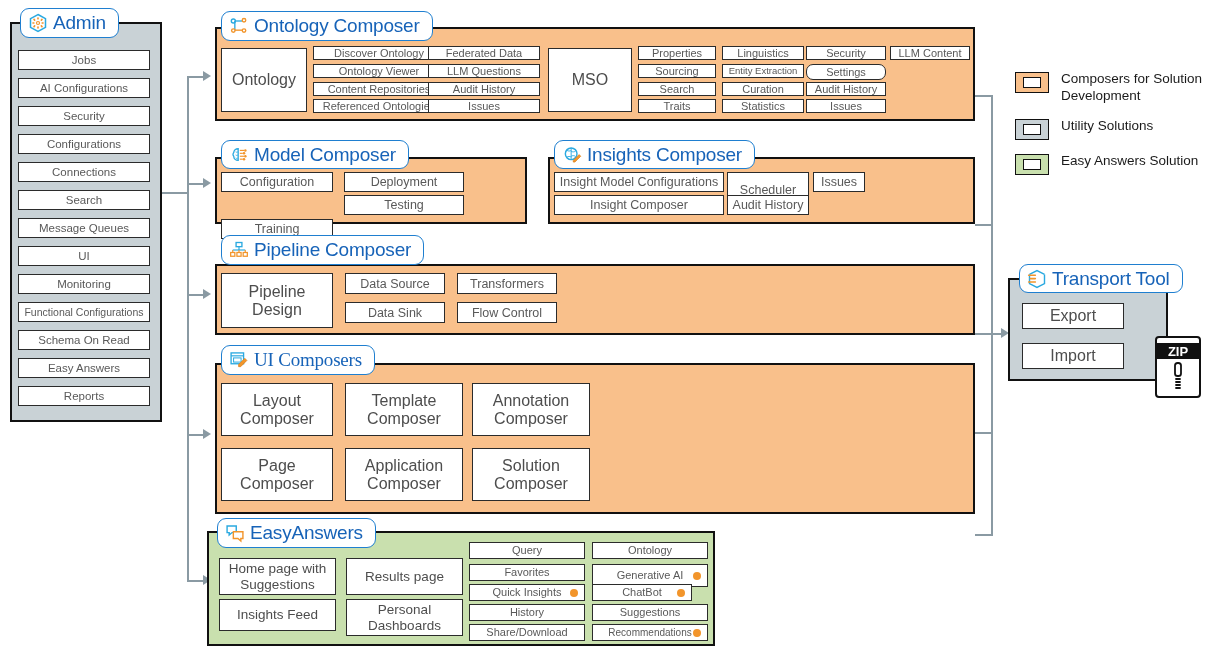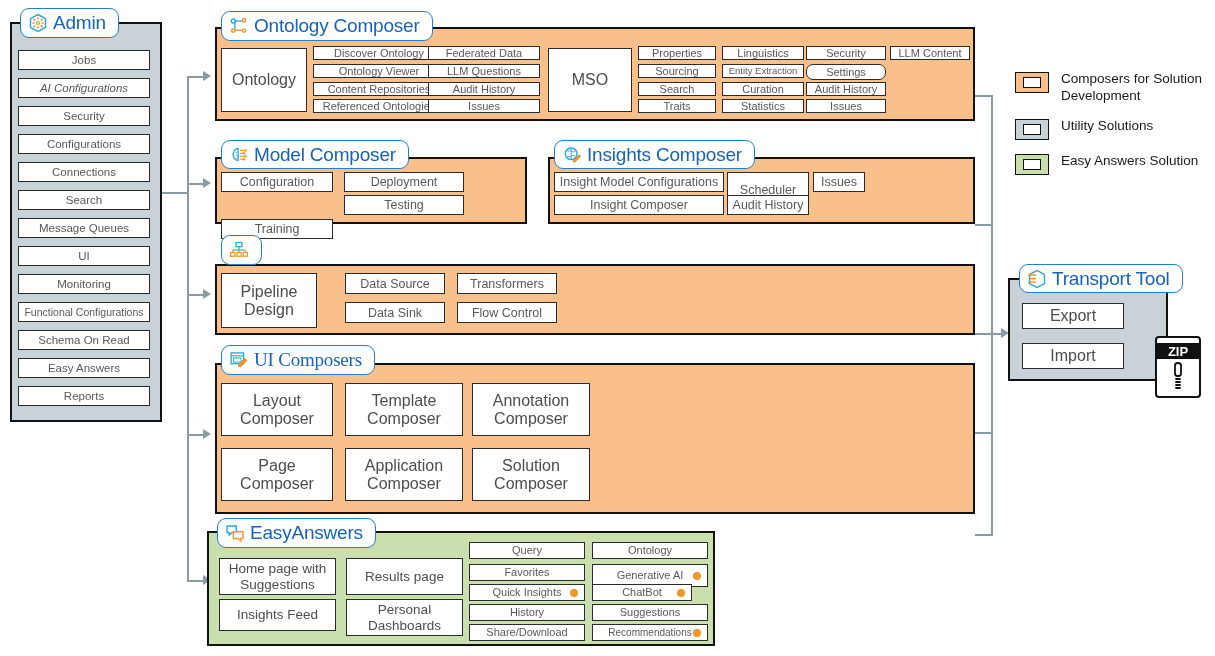--- a/index.html
+++ b/index.html
@@ -133,21 +133,21 @@
           <rect x="15.4" y="6.6" width="2" height="3" rx="1" transform="rotate(45 16.4 8.1)"></rect>
           <rect x="6.6" y="14.4" width="2" height="3" rx="1" transform="rotate(45 7.6 15.9)"></rect>
         </g>
         <circle cx="12" cy="12" r="1.1" fill="#fff"></circle>
       </svg>
     </span>
     <span>Admin</span>
   </div>
 
   <div class="sb-item" style="top:50px;">Jobs</div>
-  <div class="sb-item" style="top:78px;font-style:italic;">AI Configurations</div>
+  <div class="sb-item" style="top:78px;">AI Configurations</div>
   <div class="sb-item" style="top:106px;">Security</div>
   <div class="sb-item" style="top:134px;">Configurations</div>
   <div class="sb-item" style="top:162px;">Connections</div>
   <div class="sb-item" style="top:190px;">Search</div>
   <div class="sb-item" style="top:218px;">Message Queues</div>
   <div class="sb-item" style="top:246px;">UI</div>
   <div class="sb-item" style="top:274px;">Monitoring</div>
   <div class="sb-item" style="top:302px;font-size:10.5px;">Functional Configurations</div>
   <div class="sb-item" style="top:330px;">Schema On Read</div>
   <div class="sb-item" style="top:358px;">Easy Answers</div>
@@ -251,22 +251,23 @@
         <line x1="12" y1="8" x2="12" y2="12" stroke="#2aa9e0" stroke-width="1.4"></line>
         <line x1="4.5" y1="12" x2="19.5" y2="12" stroke="#2aa9e0" stroke-width="1.4"></line>
         <line x1="4.5" y1="12" x2="4.5" y2="15" stroke="#f2952b" stroke-width="1.4"></line>
         <line x1="12" y1="12" x2="12" y2="15" stroke="#f2952b" stroke-width="1.4"></line>
         <line x1="19.5" y1="12" x2="19.5" y2="15" stroke="#f2952b" stroke-width="1.4"></line>
         <rect x="2" y="15" width="5" height="4.5" fill="none" stroke="#f2952b" stroke-width="1.5"></rect>
         <rect x="9.5" y="15" width="5" height="4.5" fill="none" stroke="#f2952b" stroke-width="1.5"></rect>
         <rect x="17" y="15" width="5" height="4.5" fill="none" stroke="#f2952b" stroke-width="1.5"></rect>
       </svg>
     </span>
-  </div>
-  <div class="chip big multi" style="left:221px;top:273px;width:96px;height:55px;">
+    <span>Pipeline Composer</span>
+  </div>
+  <div class="chip big multi" style="left:221px;top:273px;width:112px;height:55px;">
     <span>Pipeline Design</span>
   </div>
   <div class="chip" style="left:345px;top:273px;width:100px;height:21px;">Data Source</div>
   <div class="chip" style="left:345px;top:302px;width:100px;height:21px;">Data Sink</div>
   <div class="chip" style="left:457px;top:273px;width:100px;height:21px;">Transformers</div>
   <div class="chip" style="left:457px;top:302px;width:100px;height:21px;">Flow Control</div>
 
   <div class="panel orange" style="left:215px;top:363px;width:760px;height:151px;"></div>
   <div class="badge" style="left:221px;top:345px;height:30px;font-family:Liberation Serif, serif;">
     <span class="ico">

